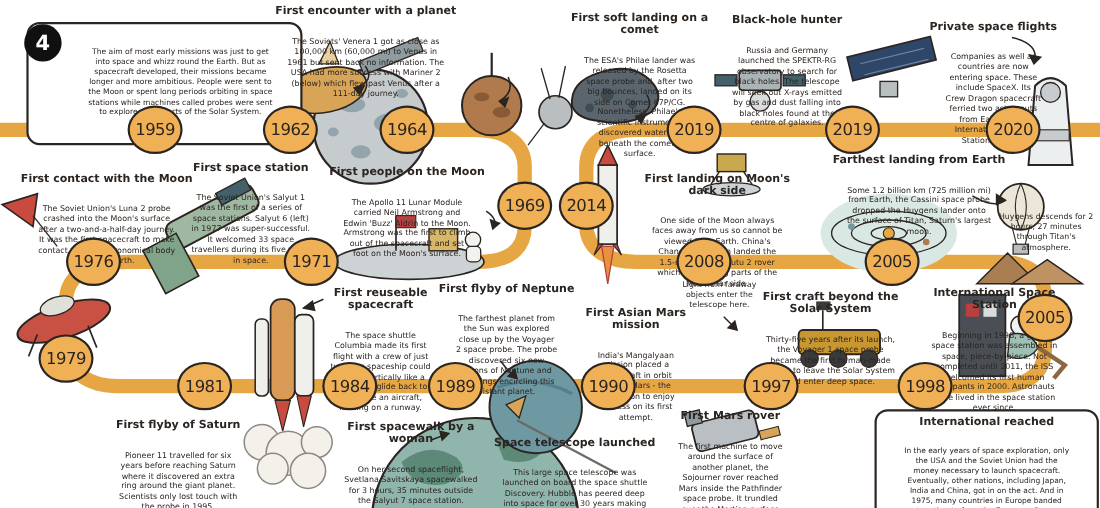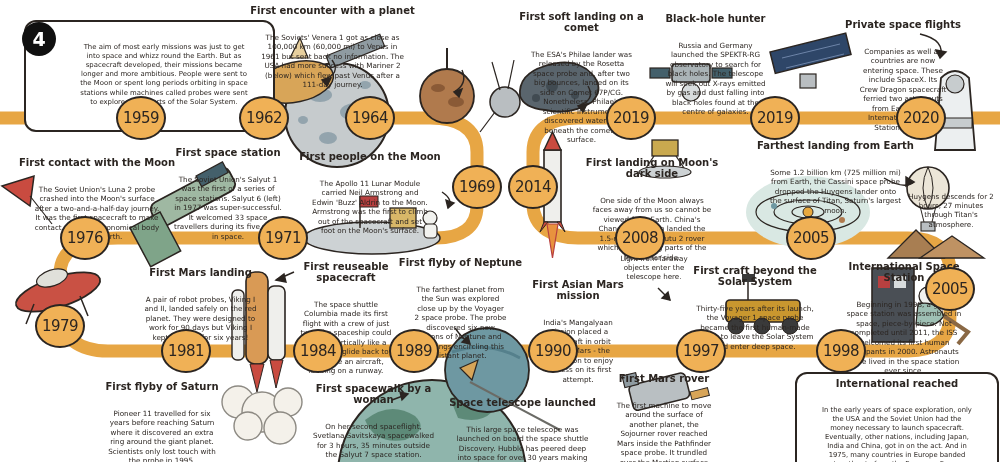--- a/index.html
+++ b/index.html
@@ -278,24 +278,20 @@
     <p>The Apollo 11 Lunar Module carried Neil Armstrong and Edwin 'Buzz' Aldrin to the Moon. Armstrong was the first to climb out of the spacecraft and set foot on the Moon's surface.</p>
   </div>
   <div class="block" style="left:576px;top:158px;width:152px">
     <h3>First landing on Moon's dark side</h3>
     <p>One side of the Moon always faces away from us so cannot be viewed from Earth. China's Chang'e 4 mission landed the 1.5-m (5-ft) long Yutu 2 rover which is exploring parts of the Moon's far side.</p>
   </div>
   <div class="block" style="left:753px;top:141px;width:165px">
     <h3>Farthest landing from Earth</h3>
     <p>Some 1.2 billion km (725 million mi) from Earth, the Cassini space probe dropped the Huygens lander onto the surface of Titan, Saturn's largest moon.</p>
   </div>
-  <div class="block" style="left:128px;top:268px;width:145px">
-    <h3>First Mars landing</h3>
-    <p>A pair of robot probes, Viking I and II, landed safely on the red planet. They were designed to work for 90 days but Viking I kept working for six years!</p>
-  </div>
   <div class="block" style="left:282px;top:262px;width:128px">
     <h3>First reuseable spacecraft</h3>
     <p>The space shuttle Columbia made its first flight with a crew of just two. The spaceship could launch vertically like a rocket but glide back to Earth like an aircraft, landing on a runway.</p>
   </div>
   <div class="block" style="left:398px;top:258px;width:125px">
     <h3>First flyby of Neptune</h3>
     <p>The farthest planet from the Sun was explored close up by the Voyager 2 space probe. The probe discovered six new moons of Neptune and four rings encircling this distant planet.</p>
   </div>
   <div class="block" style="left:522px;top:280px;width:112px">
     <h3>First Asian Mars mission</h3>

